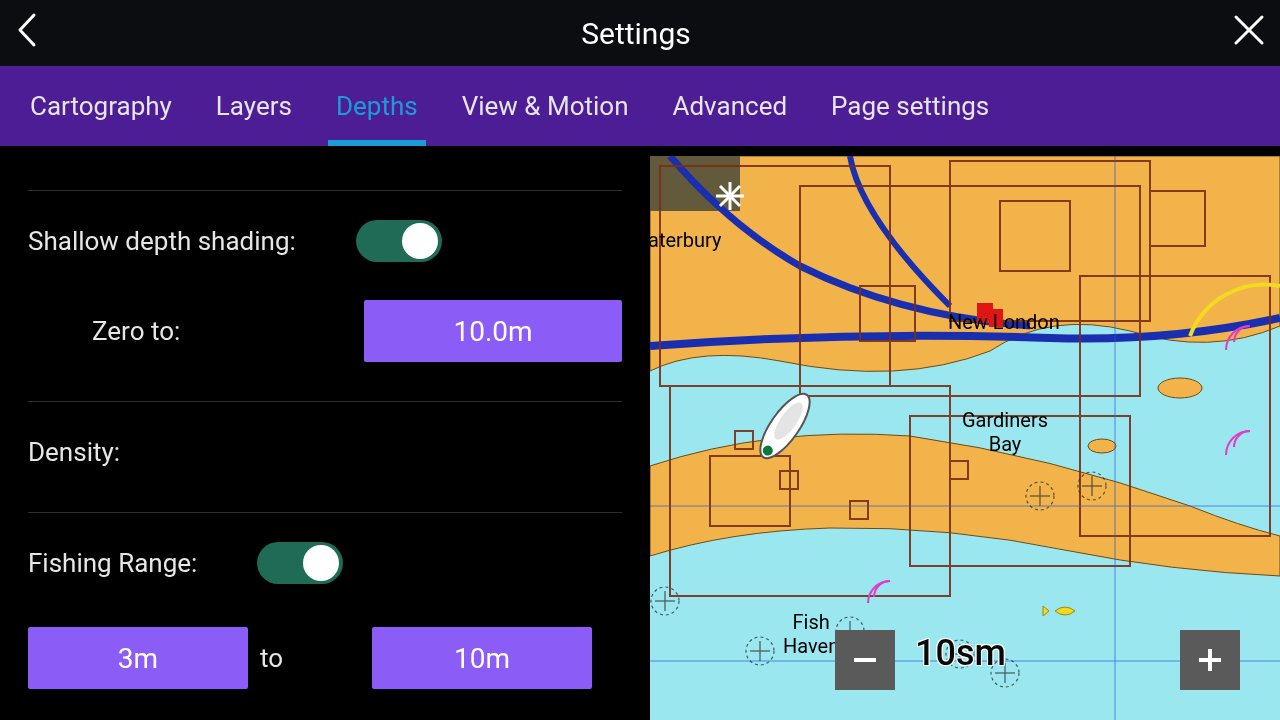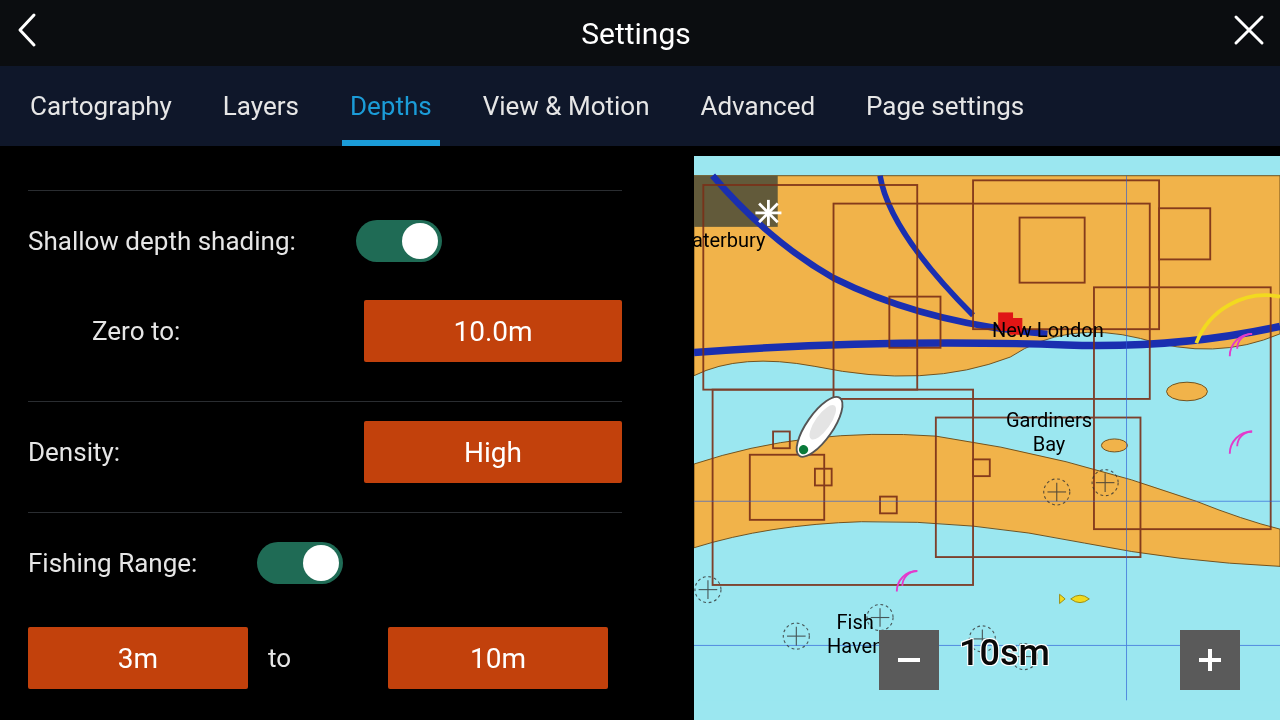--- a/index.html
+++ b/index.html
@@ -18,24 +18,24 @@
     padding: 0 14px;
     background: #0b0d10;
   }
   .titlebar .back { flex: 0 0 auto; }
   .titlebar .title { flex: 1 1 auto; text-align: center; font-size: 30px; color:#fff; font-weight:400; }
   .titlebar .close { flex: 0 0 auto; }
 
   
   .tabbar {
     height: 80px;
-    background: #0f172a;
+    background: #4c1d95;
     display: flex; align-items: center;
     padding: 0 10px;
-    gap: 11px;
+    gap: 4px;
   }
   .tab {
     padding: 0 20px;
     height: 80px;
     display: flex; align-items: center;
     font-size: 26px;
     color: #e6e6e6;
     cursor: pointer;
     position: relative;
   }
@@ -53,50 +53,49 @@
   .settings-pane {
     width: 650px;
     padding: 0 28px;
     overflow: hidden;
     border-radius: 24px;
   }
   .map-pane {
     flex: 1;
     position: relative;
     margin-top: 10px;
-    margin-left: 44px;
   }
 
   .divider {
     height: 1px; background: #2a2d31; margin: 0;
   }
 
   .row {
     display: flex; align-items: center;
     height: 100px;
   }
   .row.short { height: 80px; justify-content: center; }
   .row .spacer-indent { width: 64px; }
   .row-label { font-size: 26px; color: #e6e6e6; }
   .push { margin-left: auto; }
   .toggle-wrap { margin-left: 60px; }
 
   .field-btn {
     height: 62px; min-width: 258px;
-    background: #c2410c;
+    background: #8b5cf6;
     display: flex; align-items: center; justify-content: center;
     font-size: 28px; color: #fff;
     cursor: pointer;
     border-radius: 2px;
   }
 
   .range-row {
     display: flex; align-items: center;
     height: 90px;
-    gap: 20px;
+    gap: 12px;
   }
   .range-row .mid { width: 100px; text-align: left; font-size: 26px; }
 
   
   .toggle {
     width: 86px; height: 42px; border-radius: 21px;
     background: #1f6b55;
     position: relative;
   }
   .toggle .knob {
@@ -121,21 +120,21 @@
   .scale-label {
     position: absolute; bottom: 46px; left: 265px;
     color: #090909; font-size: 36px; font-weight: 500;
     text-shadow: -1px -1px 0 #fff, 1px -1px 0 #fff, -1px 1px 0 #fff, 1px 1px 0 #fff;
   }
   .map-text {
     position: absolute; color:#000; font-size: 20px; text-align:center;
     pointer-events:none;
   }
   .lbl-aterbury { top: 72px; left: -2px; }
-  .lbl-newlondon { top: 162px; left: 298px; }
+  .lbl-newlondon { top: 154px; left: 298px; }
   .lbl-gardiners { top: 252px; left: 312px; }
   .lbl-fishhaven { top: 454px; left: 133px; }
 
   svg .chevron { stroke:#fff; stroke-width:3; fill:none; stroke-linecap:round; stroke-linejoin:round;}
 </style>
 </head>
 <body>
 
 <div class="titlebar">
   <div class="back">
@@ -196,23 +195,20 @@
         <span>10.0m</span>
       </div>
     </div>
 
     <div style="height:30px"></div>
     <div class="divider"></div>
 
     <div class="row">
       <div class="row-label">Density:</div>
       <div class="push"></div>
-      <div class="field-btn">
-        <span>High</span>
-      </div>
     </div>
 
     <div style="height:10px"></div>
     <div class="divider"></div>
 
     <div class="row">
       <div class="row-label">Fishing Range:</div>
       <div class="toggle-wrap">
         <div class="toggle">
           <div class="knob"></div>

